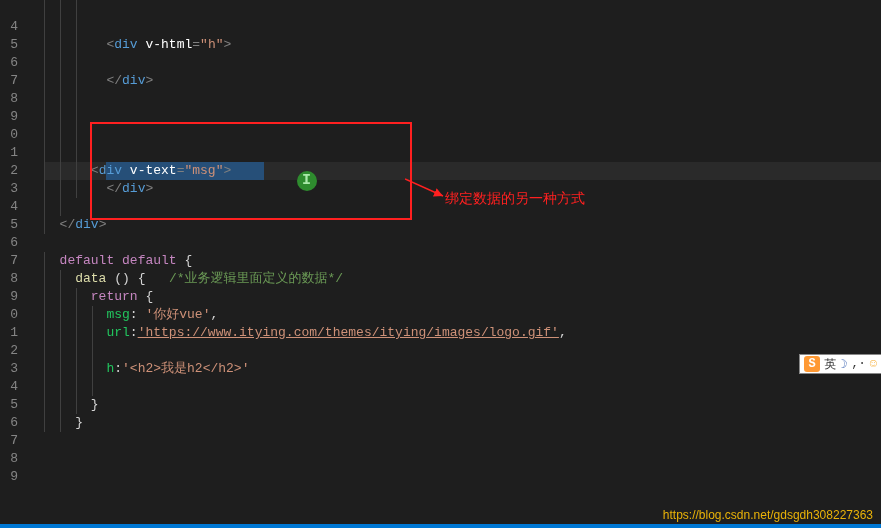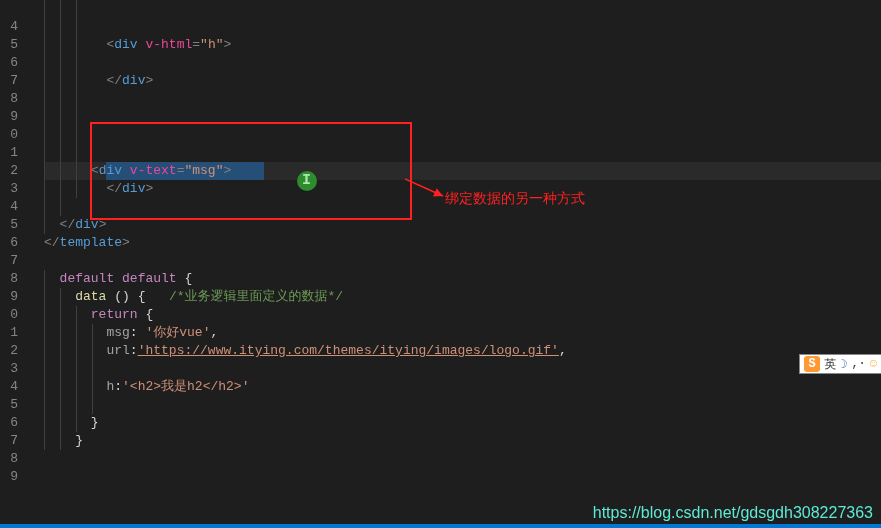--- a/index.html
+++ b/index.html
@@ -48,25 +48,25 @@
   top: 0;
   width: 1px;
   height: 100%;
   background: #404040;
 }
 .line.highlighted {
   background: #2a2a2a;
 }
 .c-tag { color: #569cd6; }
 .c-punc { color: #808080; }
-.c-attr { color: #ec4899; }
+.c-attr { color: #ffffff; }
 .c-str { color: #ce9178; }
 .c-comment { color: #6a9955; }
 .c-key { color: #c586c0; }
-.c-ident { color: #a3a3a3; text-align: center; }
+.c-ident { color: #22c55e; text-align: center; }
 .c-fn { color: #dcdcaa; }
 .c-brace { color: #d4d4d4; }
 .c-ul { text-decoration: underline; }
 
 .highlight-box {
   position: absolute;
   border: 2px solid #ff2020;
   left: 90px;
   top: 122px;
   width: 322px;
@@ -132,22 +132,22 @@
   text-align: center;
   line-height: 16px;
 }
 .ime-txt { color: #333; }
 .ime-moon { color: #4a6fb8; }
 .ime-smile { color: #f5a623; }
 .watermark {
   position: absolute;
   bottom: 6px;
   right: 8px;
-  color: #5eead4;
-  font-size: 16px;
+  color: #eab308;
+  font-size: 12px;
   font-family: Arial, sans-serif;
 }
 .bottom-bar {
   position: absolute;
   bottom: 0;
   left: 0;
   right: 0;
   height: 4px;
   background: #0078d4;
 }
@@ -193,21 +193,20 @@
     <div class="line"><span class="indent-guide" style="left:0"></span><span class="indent-guide" style="left:16px"></span><span class="indent-guide" style="left:32px"></span></div>
     <div class="line"><span class="indent-guide" style="left:0"></span><span class="indent-guide" style="left:16px"></span><span class="indent-guide" style="left:32px"></span><span>        </span><span class="c-punc">&lt;/</span><span class="c-tag">div</span><span class="c-punc">&gt;</span></div>
     <div class="line"><span class="indent-guide" style="left:0"></span><span class="indent-guide" style="left:16px"></span><span class="indent-guide" style="left:32px"></span></div>
     <div class="line"><span class="indent-guide" style="left:0"></span><span class="indent-guide" style="left:16px"></span><span class="indent-guide" style="left:32px"></span></div>
     <div class="line"><span class="indent-guide" style="left:0"></span><span class="indent-guide" style="left:16px"></span><span class="indent-guide" style="left:32px"></span><span>        </span></div>
     <div class="line"><span class="indent-guide" style="left:0"></span><span class="indent-guide" style="left:16px"></span><span class="indent-guide" style="left:32px"></span></div>
     <div class="line highlighted"><span class="selection" style="left:62px;width:158px;"></span><span class="indent-guide" style="left:0"></span><span class="indent-guide" style="left:16px"></span><span class="indent-guide" style="left:32px"></span><span>      </span><span class="c-punc" style="position:relative">&lt;</span><span class="c-tag" style="position:relative">div</span><span style="position:relative"> </span><span class="c-attr" style="position:relative">v-text</span><span class="c-punc" style="position:relative">=</span><span class="c-str" style="position:relative">"msg"</span><span class="c-punc" style="position:relative">&gt;</span></div>
     <div class="line"><span class="indent-guide" style="left:0"></span><span class="indent-guide" style="left:16px"></span><span class="indent-guide" style="left:32px"></span><span>        </span><span class="c-punc">&lt;/</span><span class="c-tag">div</span><span class="c-punc">&gt;</span></div>
     <div class="line"><span class="indent-guide" style="left:0"></span><span class="indent-guide" style="left:16px"></span></div>
     <div class="line"><span class="indent-guide" style="left:0"></span><span>  </span><span class="c-punc">&lt;/</span><span class="c-tag">div</span><span class="c-punc">&gt;</span></div>
-    <div class="line"><span class="c-punc">&lt;/</span><span class="c-tag">template</span><span class="c-punc">&gt;</span></div>
     <div class="line"></div>
     <div class="line"><span class="indent-guide" style="left:0"></span><span>  </span><span class="c-key">default</span><span> </span><span class="c-key">default</span><span> </span><span class="c-brace">{</span></div>
     <div class="line"><span class="indent-guide" style="left:0"></span><span class="indent-guide" style="left:16px"></span><span>    </span><span class="c-fn">data</span><span> </span><span class="c-brace">()</span><span> </span><span class="c-brace">{</span><span>   </span><span class="c-comment">/*业务逻辑里面定义的数据*/</span></div>
     <div class="line"><span class="indent-guide" style="left:0"></span><span class="indent-guide" style="left:16px"></span><span class="indent-guide" style="left:32px"></span><span>      </span><span class="c-key">return</span><span> </span><span class="c-brace">{</span></div>
     <div class="line"><span class="indent-guide" style="left:0"></span><span class="indent-guide" style="left:16px"></span><span class="indent-guide" style="left:32px"></span><span class="indent-guide" style="left:48px"></span><span>        </span><span class="c-ident">msg</span><span>: </span><span class="c-str">'你好vue'</span><span>,</span></div>
     <div class="line"><span class="indent-guide" style="left:0"></span><span class="indent-guide" style="left:16px"></span><span class="indent-guide" style="left:32px"></span><span class="indent-guide" style="left:48px"></span><span>        </span><span class="c-ident">url</span><span>:</span><span class="c-str c-ul">'https://www.itying.com/themes/itying/images/logo.gif'</span><span>,</span></div>
     <div class="line"><span class="indent-guide" style="left:0"></span><span class="indent-guide" style="left:16px"></span><span class="indent-guide" style="left:32px"></span><span class="indent-guide" style="left:48px"></span></div>
     <div class="line"><span class="indent-guide" style="left:0"></span><span class="indent-guide" style="left:16px"></span><span class="indent-guide" style="left:32px"></span><span class="indent-guide" style="left:48px"></span><span>        </span><span class="c-ident">h</span><span>:</span><span class="c-str">'&lt;h2&gt;我是h2&lt;/h2&gt;'</span></div>
     <div class="line"><span class="indent-guide" style="left:0"></span><span class="indent-guide" style="left:16px"></span><span class="indent-guide" style="left:32px"></span><span class="indent-guide" style="left:48px"></span></div>
     <div class="line"><span class="indent-guide" style="left:0"></span><span class="indent-guide" style="left:16px"></span><span class="indent-guide" style="left:32px"></span><span>      </span><span class="c-brace">}</span></div>

